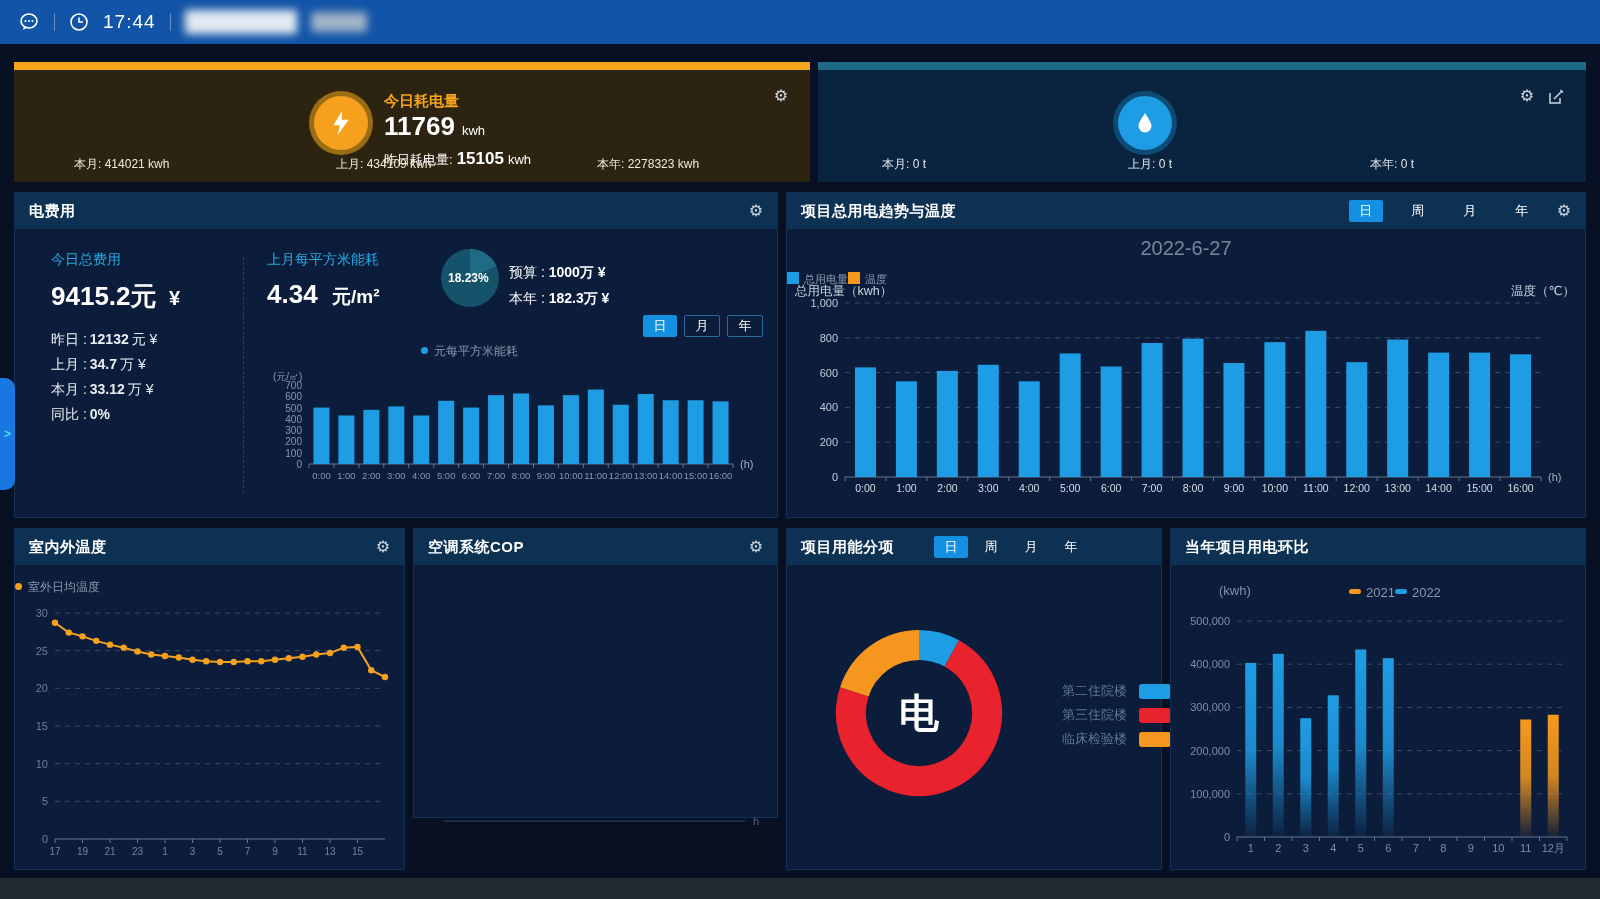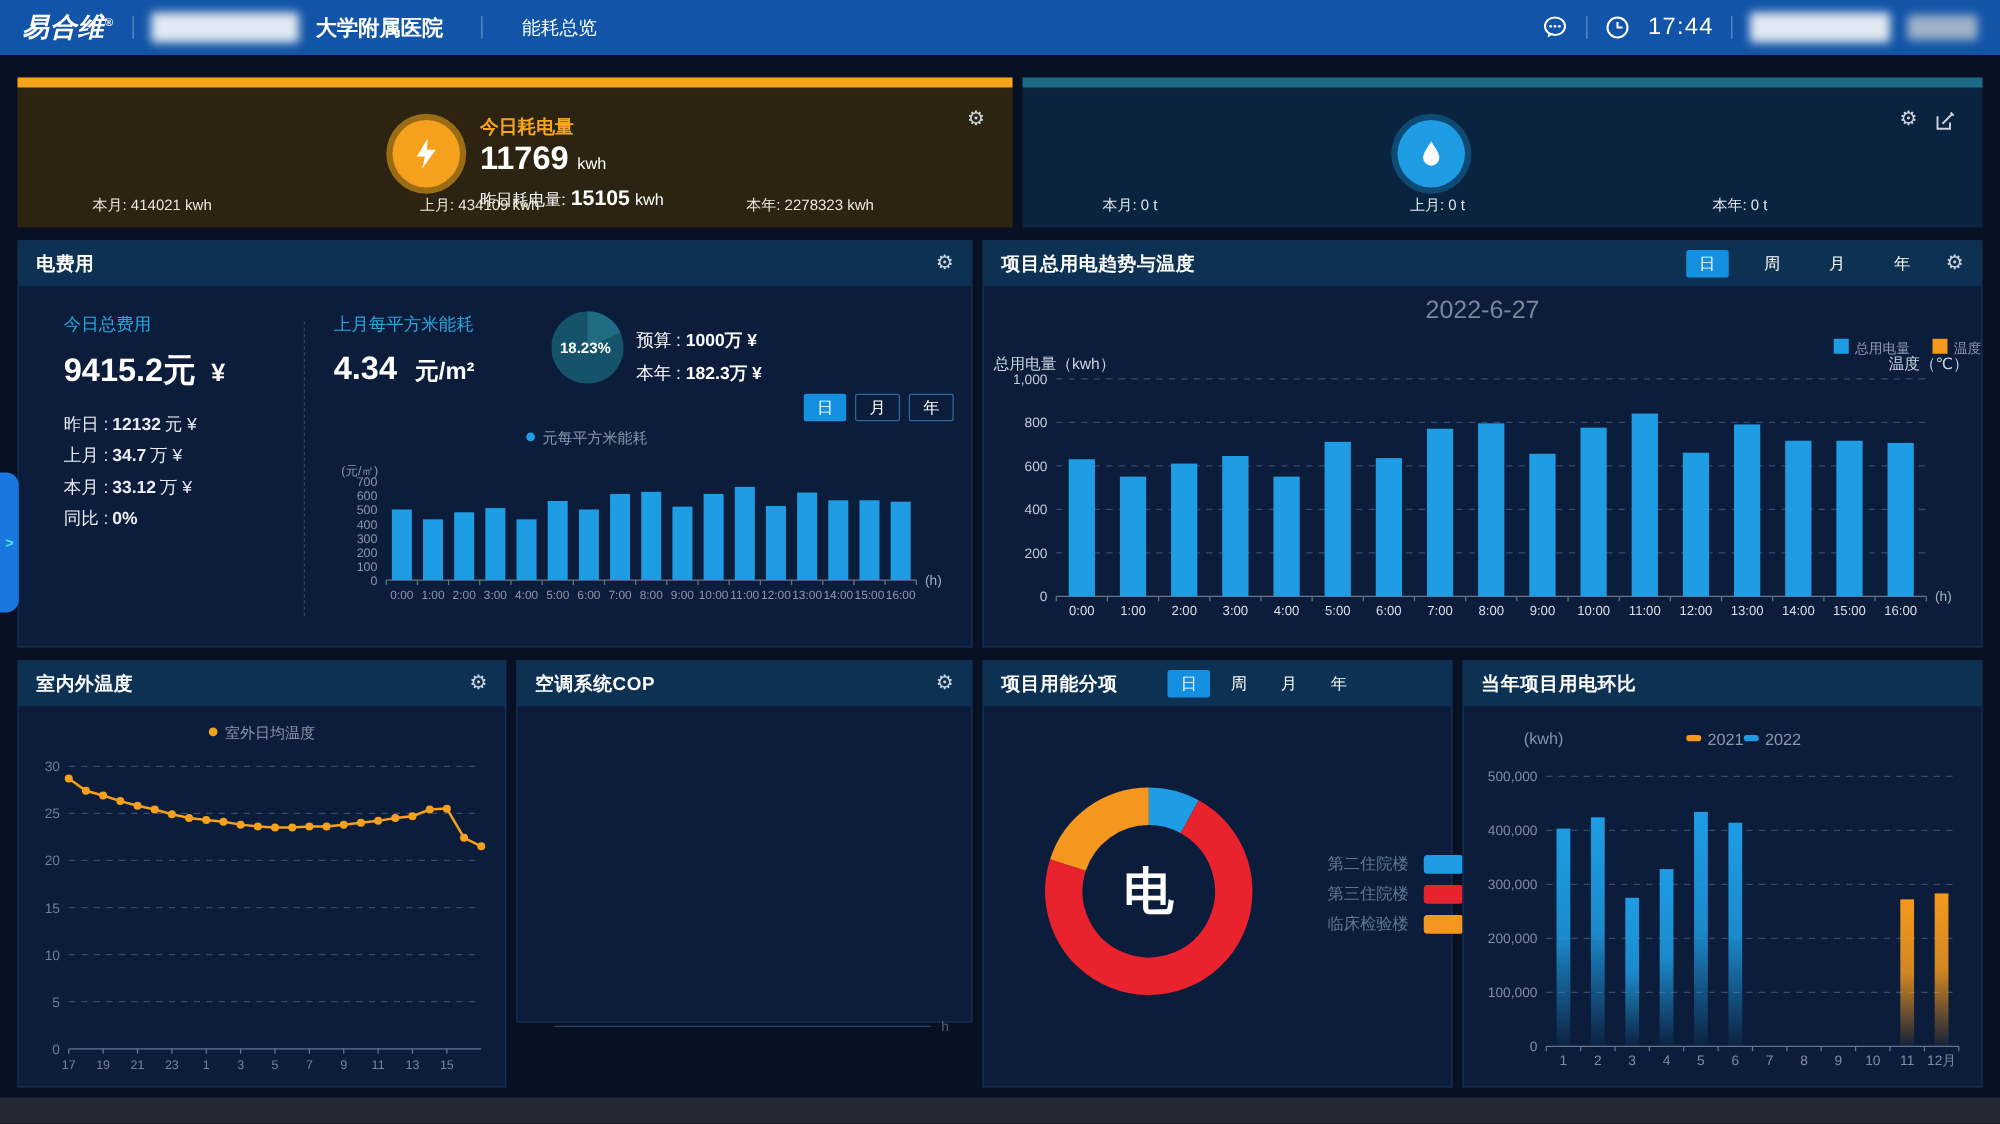--- a/index.html
+++ b/index.html
@@ -61,28 +61,20 @@
   
   .drawer{position:absolute;left:0;top:378px;width:15px;height:112px;background:#1877e0;
           border-radius:0 10px 10px 0;display:flex;align-items:center;justify-content:center;cursor:pointer}
   .drawer span{color:#49e0e6;font-size:12px;font-weight:700}
   .footer{position:absolute;left:0;top:878px;width:1600px;height:21px;background:#242a33}
 </style>
 </head>
 <body>
 
 <div class="navbar">
-  <div class="nav-left">
-    <span class="logo"><span>易合维</span><sup>®</sup></span>
-    <span class="vdiv"></span>
-    <span class="redact" style="width:118px;height:24px"></span>
-    <span class="hosp">大学附属医院</span>
-    <span class="vdiv" style="margin-left:16px"></span>
-    <span class="menu-item">能耗总览</span>
-  </div>
   <div class="nav-right">
     <span class="icon-btn">
       <svg width="22" height="22" viewBox="0 0 22 22">
           <ellipse cx="11" cy="10" rx="8" ry="7" fill="none" stroke="#fff" stroke-width="1.6"></ellipse>
           <path d="M6 15 L5 19 L10 16" fill="#fff"></path>
           <circle cx="7.5" cy="10" r="1.1" fill="#fff"></circle>
           <circle cx="11" cy="10" r="1.1" fill="#fff"></circle>
           <circle cx="14.5" cy="10" r="1.1" fill="#fff"></circle>
         </svg>
     </span>
@@ -251,21 +243,21 @@
     <span class="pt">项目总用电趋势与温度</span>
     <span class="spacer"></span>
     <span class="tab active">日</span>
     <span class="tab">周</span>
     <span class="tab">月</span>
     <span class="tab">年</span>
     <span class="gear">⚙</span>
   </div>
   <div class="pbody">
     <div class="abs" style="left:0;right:0;top:8px;text-align:center;font-size:20px;color:#7b8698">2022-6-27</div>
-    <div class="abs" style="left:0;right:0;top:40px;display:flex;justify-content:flex-end;gap:18px">
+    <div class="abs" style="left:0;right:0;top:40px;display:flex;justify-content:flex-start;">
       <span><span class="legend-sq" style="background: rgb(30, 157, 229);"></span><span class="legend-txt" style="font-size:11px">总用电量</span></span>
       <span><span class="legend-sq" style="background: rgb(245, 153, 29);"></span><span class="legend-txt" style="font-size:11px">温度</span></span>
     </div>
     <span class="abs" style="left:8px;top:54px;font-size:12.5px;color:#ccd4e0">总用电量（kwh）</span>
     <span class="abs" style="right:10px;top:54px;font-size:12.5px;color:#ccd4e0">温度（℃）</span>
     <div class="chart" style="left:6px;top:66px;width:788px;height:212px"><svg width="788" height="212">
           <text x="45" y="186" fill="#c3cbd8" font-size="11" text-anchor="end">0</text>
           <line x1="52" x2="748" y1="147.2" y2="147.2" stroke="#39496b" stroke-width="1" stroke-dasharray="5 5"></line>
           <text x="45" y="151.2" fill="#c3cbd8" font-size="11" text-anchor="end">200</text>
           <line x1="52" x2="748" y1="112.39999999999999" y2="112.39999999999999" stroke="#39496b" stroke-width="1" stroke-dasharray="5 5"></line>
@@ -334,21 +326,21 @@
   </div>
 </div>
 
 <div class="panel" style="left:14px;top:528px;width:391px;height:342px">
   <div class="ph">
     <span class="pt">室内外温度</span>
     <span class="spacer"></span>
     <span class="gear">⚙</span>
   </div>
   <div class="pbody">
-    <div class="abs" style="left:0;right:0;top:12px;text-align:center">
+    <div class="abs" style="left:0;right:0;top:12px;">
       <span class="legend-dot" style="background: rgb(245, 161, 29);"></span><span class="legend-txt">室外日均温度</span>
     </div>
     <div class="chart" style="left:4px;top:38px;width:382px;height:262px"><svg width="382" height="262">
           <text x="29" y="240" fill="#6e7e96" font-size="11" text-anchor="end">0</text>
           <line x1="36" x2="366" y1="198.33333333333334" y2="198.33333333333334" stroke="#39496b" stroke-width="1" stroke-dasharray="5 5"></line>
           <text x="29" y="202.33333333333334" fill="#6e7e96" font-size="11" text-anchor="end">5</text>
           <line x1="36" x2="366" y1="160.66666666666669" y2="160.66666666666669" stroke="#39496b" stroke-width="1" stroke-dasharray="5 5"></line>
           <text x="29" y="164.66666666666669" fill="#6e7e96" font-size="11" text-anchor="end">10</text>
           <line x1="36" x2="366" y1="123" y2="123" stroke="#39496b" stroke-width="1" stroke-dasharray="5 5"></line>
           <text x="29" y="127" fill="#6e7e96" font-size="11" text-anchor="end">15</text>

